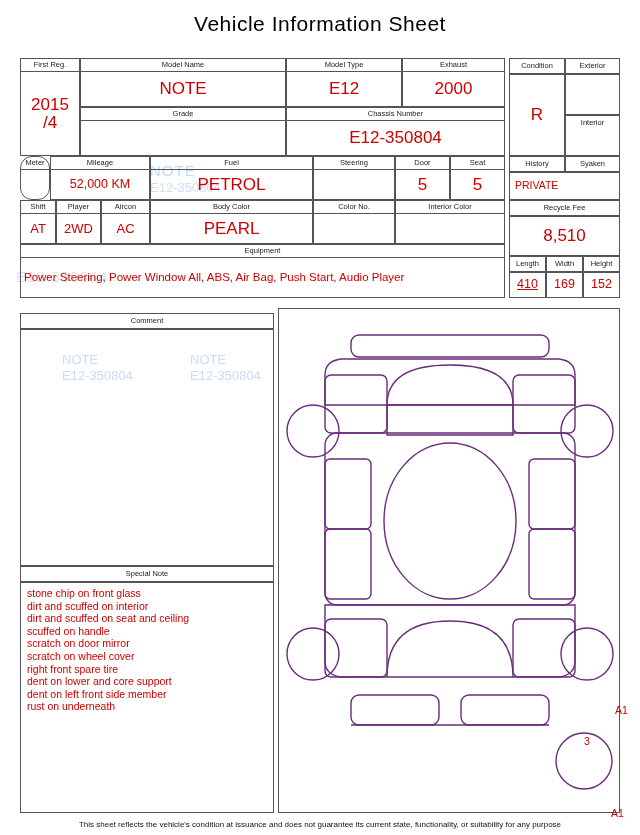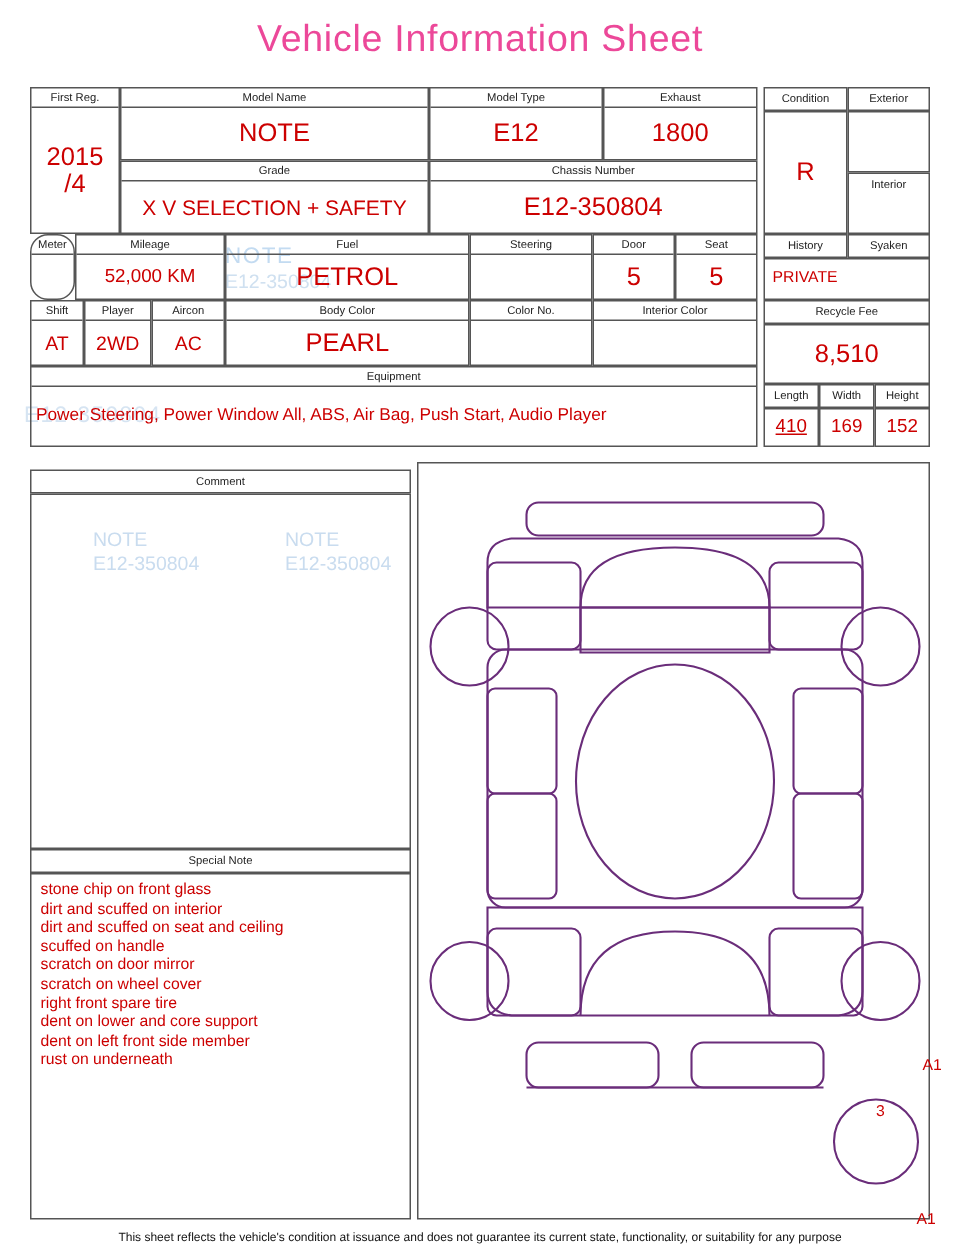--- a/index.html
+++ b/index.html
@@ -16,23 +16,23 @@
     overflow: hidden;
   }
   .sheet {
     width: 640px;
     height: 835px;
     position: relative;
     box-sizing: border-box;
   }
   .title {
     text-align: center;
-    font-size: 25px;
+    font-size: 21px;
     font-weight: normal;
-    color: #ec4899;
+    color: #000000;
     padding: 12px 0 10px 0;
     letter-spacing: 0.5px;
   }
   
   .blk {
     position: absolute;
     box-sizing: border-box;
     border: 1px solid #555;
     background: transparent;
   }
@@ -156,29 +156,26 @@
   <div class="cellbox blk" style="left:286px; top:58px; width:116px; height:49px;">
     <div class="hdr-row">Model Type</div>
     <div class="body-row">
         <div class="val big">E12</div>
       </div>
   </div>
 
   <div class="cellbox blk" style="left:402px; top:58px; width:103px; height:49px;">
     <div class="hdr-row">Exhaust</div>
     <div class="body-row">
-        <div class="val big">1800</div>
+        <div class="val big">2000</div>
       </div>
   </div>
 
   <div class="cellbox blk" style="left:80px; top:107px; width:206px; height:49px;">
     <div class="hdr-row">Grade</div>
-    <div class="body-row">
-        <div class="val">X V SELECTION + SAFETY</div>
-      </div>
   </div>
 
   <div class="cellbox blk" style="left:286px; top:107px; width:219px; height:49px;">
     <div class="hdr-row">Chassis Number</div>
     <div class="body-row">
         <div class="val big">E12-350804</div>
       </div>
   </div>
 
   <div class="cellbox blk" style="left:20px; top:156px; width:30px; height:44px;border-radius:12px;">

